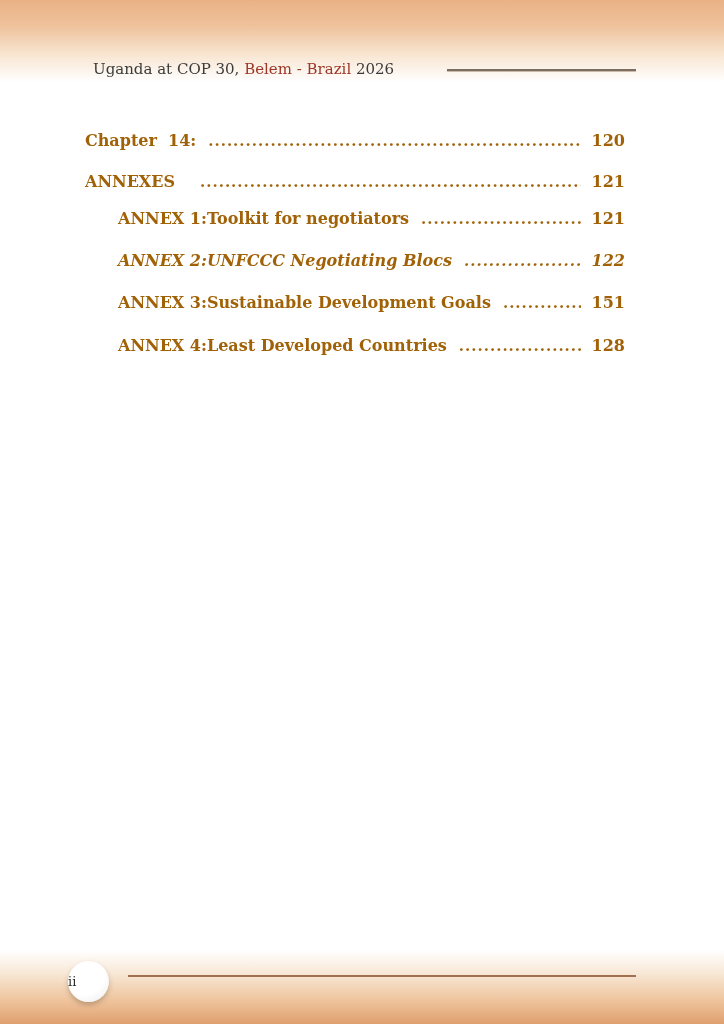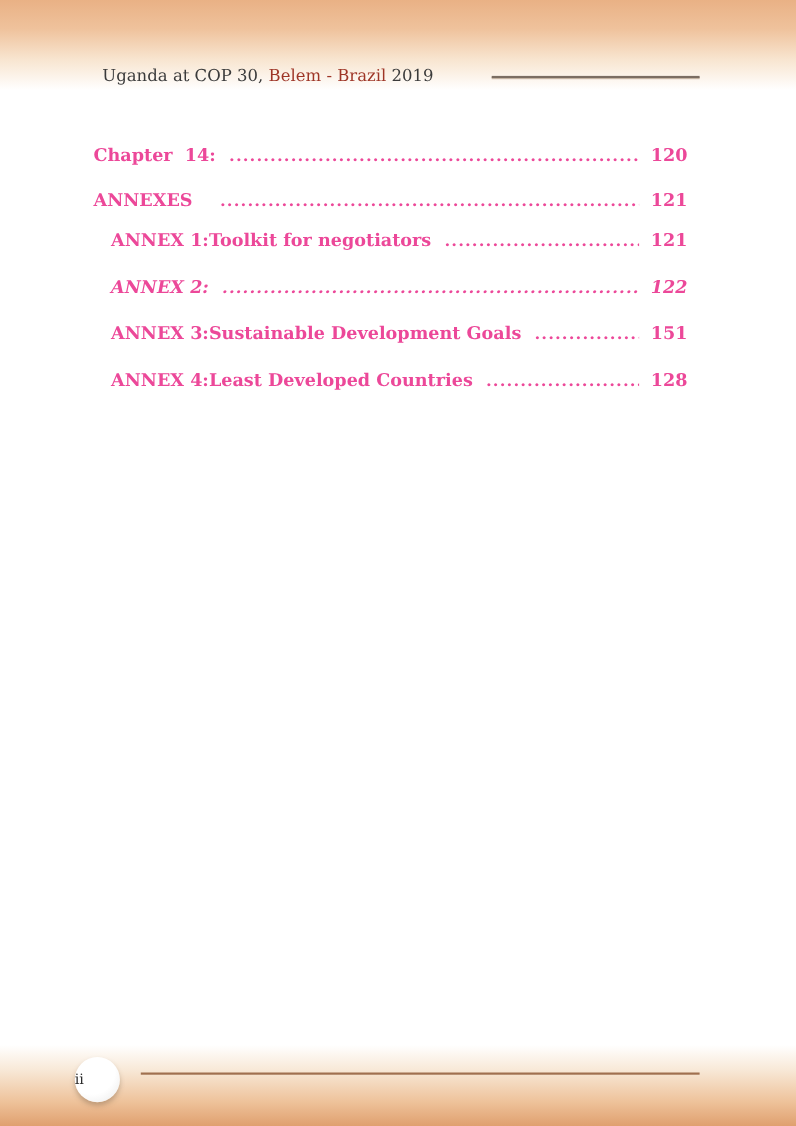--- a/index.html
+++ b/index.html
@@ -35,25 +35,25 @@
     position: absolute; left: 447px; top: 69px; width: 189px; height: 2px;
     background: #7b6d62;
     box-shadow: 0 1px 0 #cdbbaa;
   }
 
   
   .toc { position: absolute; left: 85px; top: 0; width: 540px; }
   .toc-row {
     position: absolute; left: 0; width: 540px;
     display: flex; align-items: baseline;
-    font-weight: bold; font-size: 16px; color: #ec4899;
+    font-weight: bold; font-size: 16px; color: #a16207;
     line-height: 20px;
   }
   .toc-row .label { flex: 0 0 auto; min-width: 103px; white-space: pre; }
-  .toc-row.indent .label { margin-left: 16px; min-width: 70px; }
+  .toc-row.indent .label { margin-left: 33px; min-width: 70px; }
   .toc-row .title { flex: 0 0 auto; white-space: pre; }
   .toc-row .dots {
     flex: 1 1 0; overflow: hidden; white-space: nowrap;
     margin: 0 10px 0 12px;
     font-size: 15px; letter-spacing: 1px;
   }
   .toc-row .pagenum { flex: 0 0 auto; min-width: 34px; text-align: right; }
 
   .row-0 { top: 131px; }
   .row-1 { top: 172px; }
@@ -77,21 +77,21 @@
   }
 </style>
 </head>
 <body>
 
 <div class="page">
 
   <div class="band-top"></div>
   <div class="band-bottom"></div>
 
-  <div class="header-title"><span>Uganda at COP 30, </span><span class="accent">Belem - Brazil</span><span> 2019</span></div>
+  <div class="header-title"><span>Uganda at COP 30, </span><span class="accent">Belem - Brazil</span><span> 2026</span></div>
   <div class="header-rule"></div>
 
   <div class="toc">
 
     <div class="toc-row row-0">
       <span class="label">Chapter  14:</span>
       <span class="dots">..............................................................................................................................</span>
       <span class="pagenum">120</span>
     </div>
 
@@ -104,20 +104,21 @@
 
     <div class="toc-row indent row-2">
       <span class="label">ANNEX 1:</span>
       <span class="title">Toolkit for negotiators</span>
       <span class="dots">..............................................................................................................................</span>
       <span class="pagenum">121</span>
     </div>
 
     <div class="toc-row indent row-3">
       <span class="label">ANNEX 2:</span>
+      <span class="title">UNFCCC Negotiating Blocs</span>
       <span class="dots">..............................................................................................................................</span>
       <span class="pagenum">122</span>
     </div>
 
     <div class="toc-row indent row-4">
       <span class="label">ANNEX 3:</span>
       <span class="title">Sustainable Development Goals</span>
       <span class="dots">..............................................................................................................................</span>
       <span class="pagenum">151</span>
     </div>

